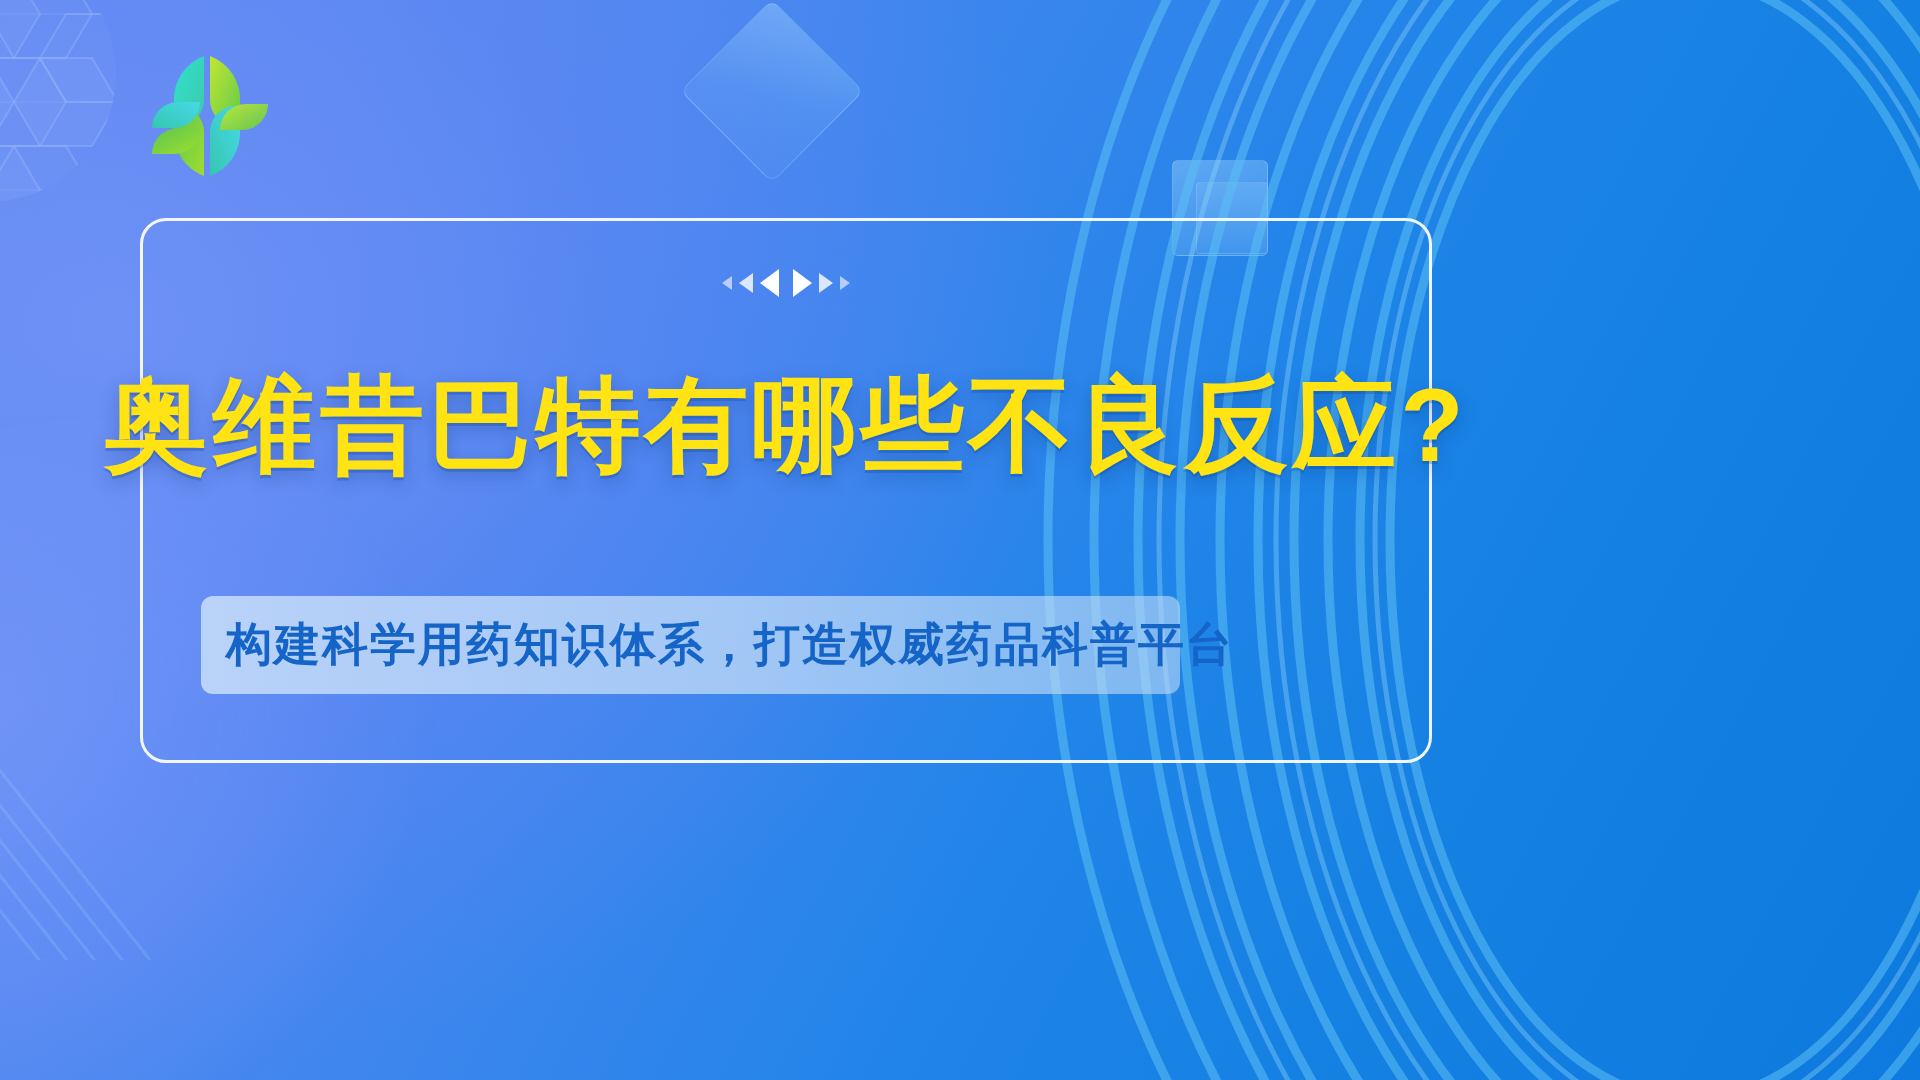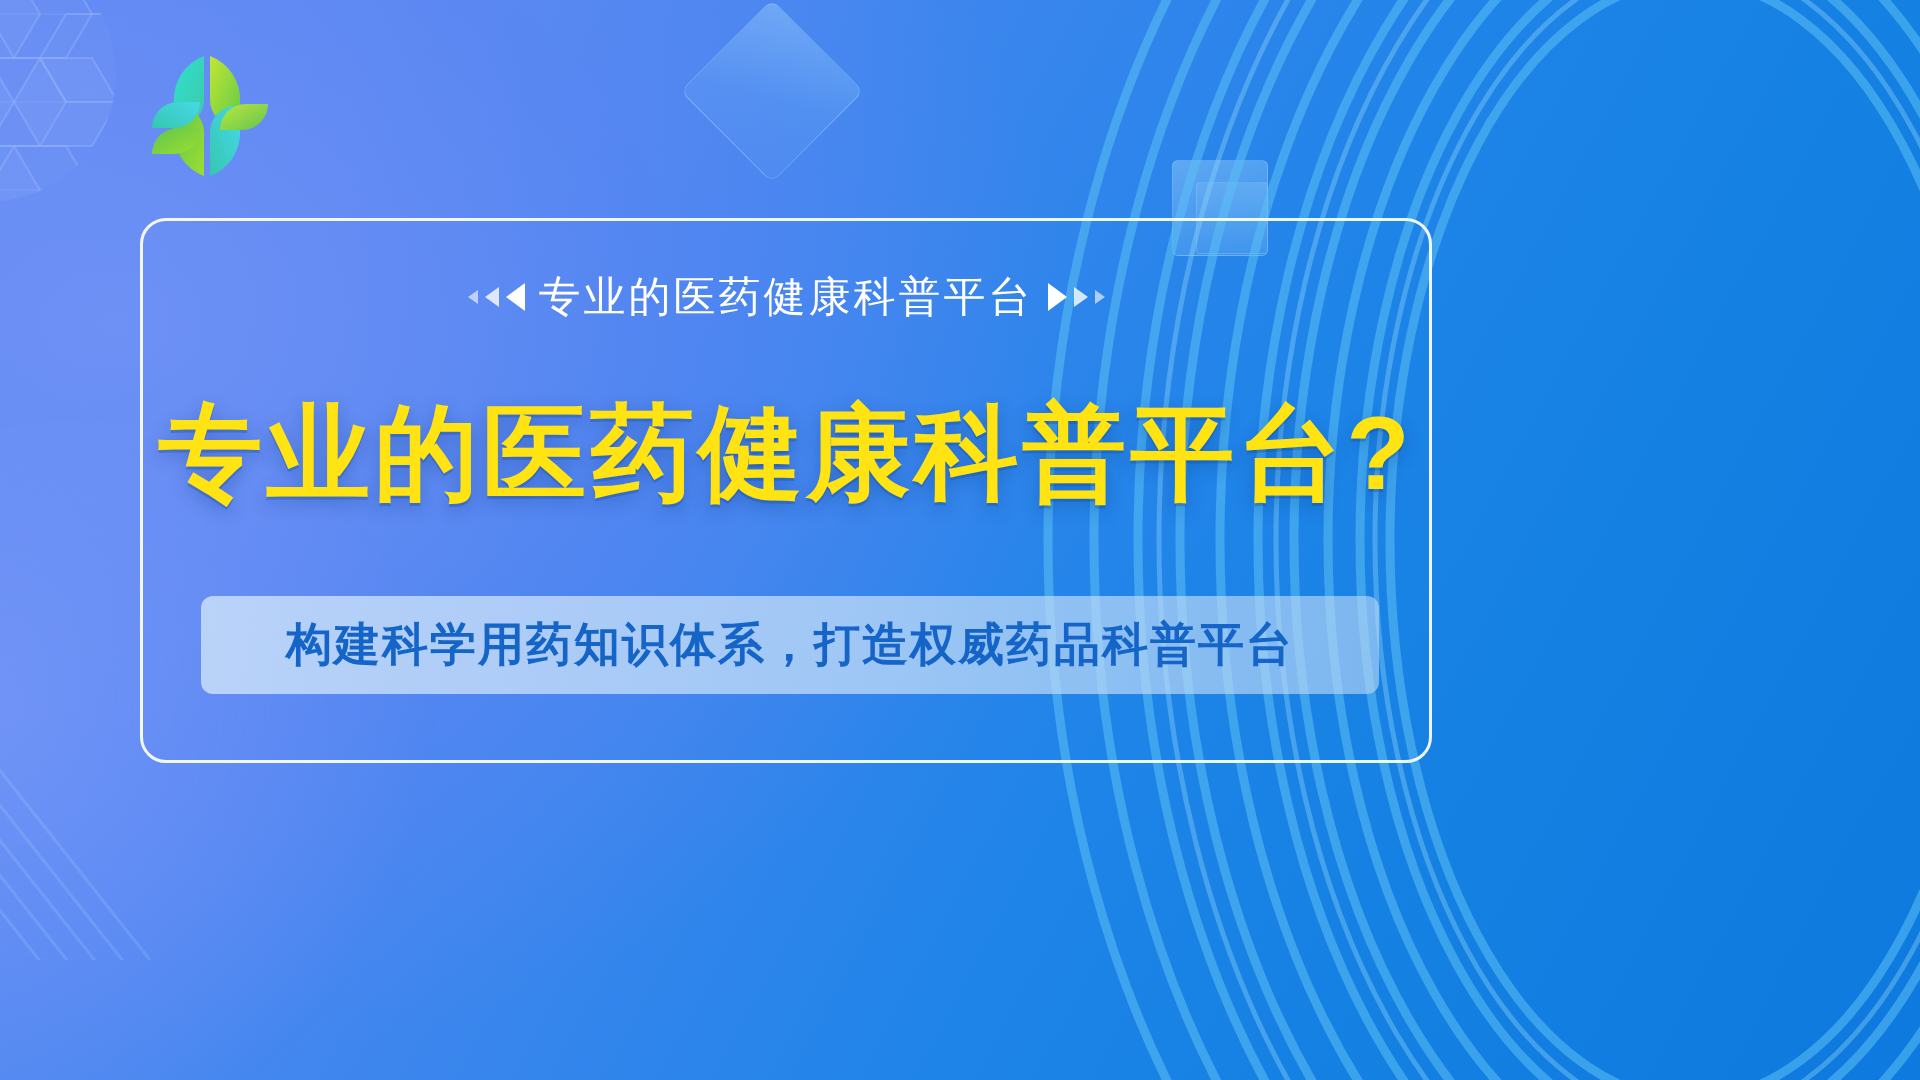--- a/index.html
+++ b/index.html
@@ -123,22 +123,22 @@
     color:#ffe312;
     letter-spacing:4px;
     line-height:1.05;
     white-space:nowrap;
     text-shadow:0 3px 0 rgba(12,70,150,.28), 0 6px 18px rgba(6,50,120,.30);
   }
 
   .tagline{
     position:absolute;
     left:58px; bottom:66px;
-    width:1178px;
-    padding:18px 43px;
+    width:979px;
+    padding:18px 25px;
     border-radius:12px;
     background:linear-gradient(90deg, rgba(206,228,250,.80) 0%, rgba(196,222,248,.74) 55%, rgba(186,215,246,.62) 100%);
     color:#1565c8;
     font-size:46px;
     font-weight:700;
     letter-spacing:2px;
     text-align:center;
     white-space:nowrap;
   }
 </style>
@@ -245,26 +245,25 @@
   </div>
 
   <div class="frame">
 
     <div class="eyebrow">
       <span class="arrows">
         <i class="tri l1"></i>
           <i class="tri l2"></i>
           <i class="tri l3"></i>
       </span>
-      <span>专业的医药健康科普平台</span>
       <span class="arrows">
         <i class="tri r3"></i>
           <i class="tri r2"></i>
           <i class="tri r1"></i>
       </span>
     </div>
 
-    <h1 class="headline">专业的医药健康科普平台?</h1>
+    <h1 class="headline">奥维昔巴特有哪些不良反应?</h1>
 
     <div class="tagline">构建科学用药知识体系，打造权威药品科普平台</div>
   </div>
 
 </div>
 
 </body></html>

